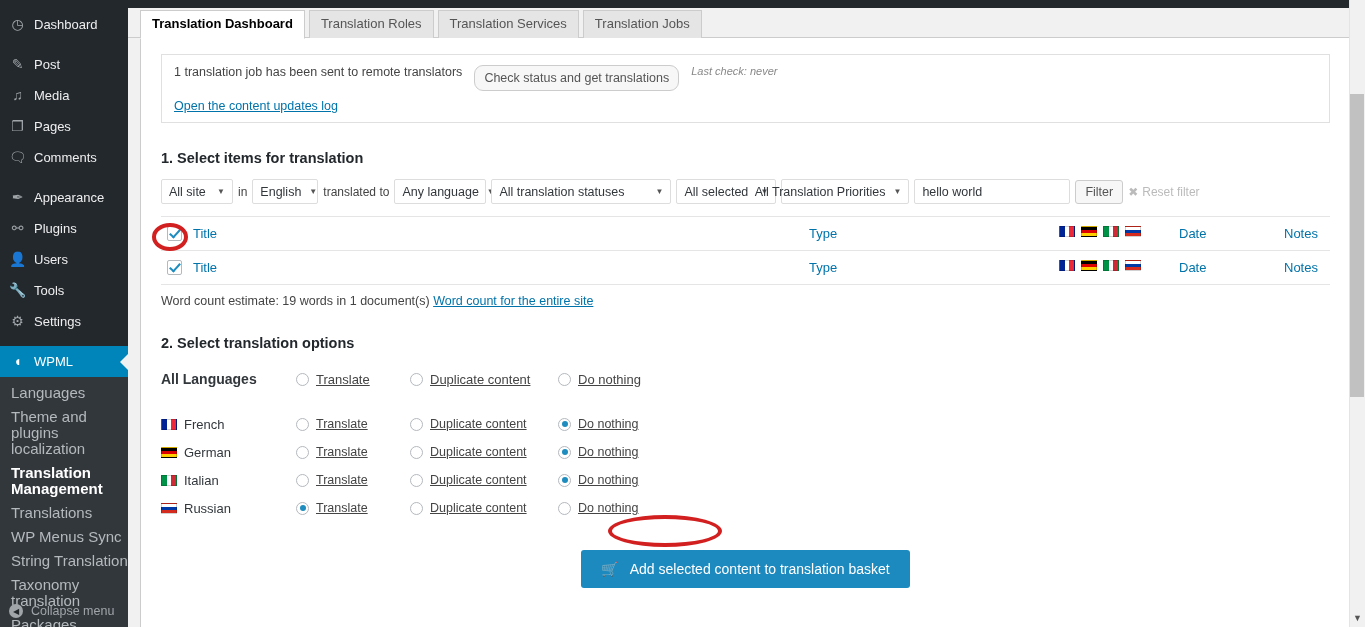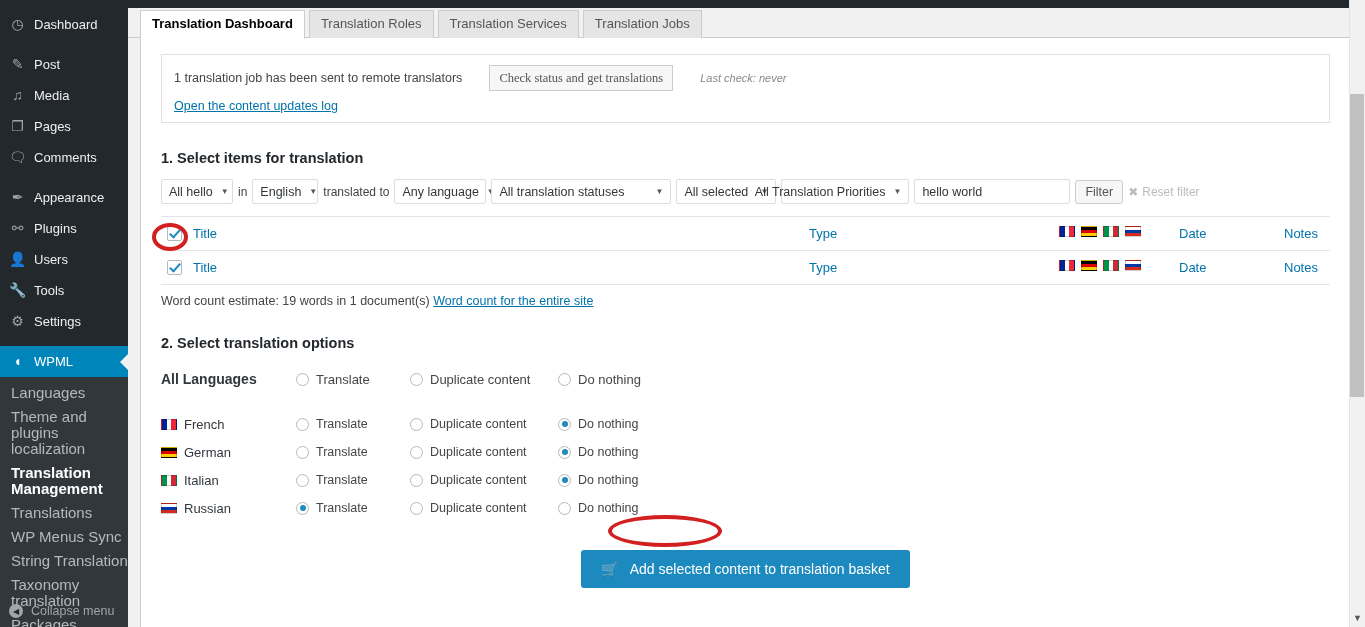--- a/index.html
+++ b/index.html
@@ -65,25 +65,25 @@
     background:#fff; border:1px solid #ccc; border-top:none;
     margin:0 14px 0 12px; height:597px; padding:12px 20px 0 20px;
     overflow:hidden;
   }
 
   
   .notice {
     border:1px solid #e0e0e0; background:#fff; padding:10px 12px 9px;
     margin:4px 0 0 0;
   }
-  .notice-line { display:flex; align-items:center; gap:27px; font-size:12.5px; color:#444; }
+  .notice-line { display:flex; gap:12px; font-size:12.5px; color:#444; }
   .btn-sec {
-    background:#f7f7f7; border:1px solid #ccc; border-radius:0;
+    background:#f7f7f7; border:1px solid #ccc; border-radius:9px;
     padding:4px 9px; font-size:12.5px; color:#555; cursor:pointer;
-    font-family:Liberation Serif, serif; line-height:16px;
+    font-family:Liberation Sans, sans-serif; line-height:16px;
   }
   .lastcheck { font-size:11px; font-style:italic; color:#888; }
   .notice a { display:inline-block; margin-top:8px; color:#0073aa; font-size:12.5px; text-decoration:underline; }
 
   h3.step { font-size:14.5px; color:#23282d; font-weight:600; margin:27px 0 13px; }
 
   
   .filters { display:flex; align-items:center; gap:5px; flex-wrap:nowrap; margin-bottom:12px; }
   .sel {
     border:1px solid #ddd; background:#fff; border-radius:2px;
@@ -146,21 +146,21 @@
   }
   .wordcount { font-size:12.5px; color:#444; margin:9px 0 0; }
   .wordcount a { color:#0073aa; text-decoration:underline; }
 
   
   .opts { margin-top:14px; }
   .orow { display:flex; align-items:center; height:28px; }
   .orow.head { margin-bottom:17px; }
   .oname { width:135px; display:flex; align-items:center; gap:7px; font-size:13px; color:#32373c; }
   .orow.head .oname { font-weight:bold; font-size:14px; }
-  .ocell { width:114px; display:flex; align-items:center; gap:7px; font-size:12.5px; color:#444; cursor:pointer; }
+  .ocell { width:114px; display:flex; align-items:center; gap:7px; font-size:12.5px; color:#444; cursor:pointer;text-decoration:underline; }
   .orow.head .ocell { font-size:13px; }
   .ocell.wide { width:148px; }
   .rb {
     width:13px;height:13px;border:1px solid #b4b9be;border-radius:50%;
     background:#fff; display:inline-flex;align-items:center;justify-content:center; cursor:pointer;
   }
   .rb.on:before{ content:""; width:6px;height:6px;border-radius:50%;background:#1e8cbe; }
 
   .cta-wrap { display:flex; justify-content:center; margin-top:28px; }
   .cta {
@@ -278,21 +278,21 @@
           <button class="btn-sec">Check status and get translations</button>
           <span class="lastcheck">Last check: never</span>
         </div>
         <a>Open the content updates log</a>
       </div>
 
       <h3 class="step">1. Select items for translation</h3>
 
       <div class="filters">
         <div class="sel f-types">
-          <span>All hello</span>
+          <span>All site</span>
           <span class="car">▼</span>
         </div>
         <span class="lbl">in</span>
         <div class="sel f-lang">
           <span>English</span>
           <span class="car">▼</span>
         </div>
         <span class="lbl">translated to</span>
         <div class="sel f-any">
           <span>Any language</span>

